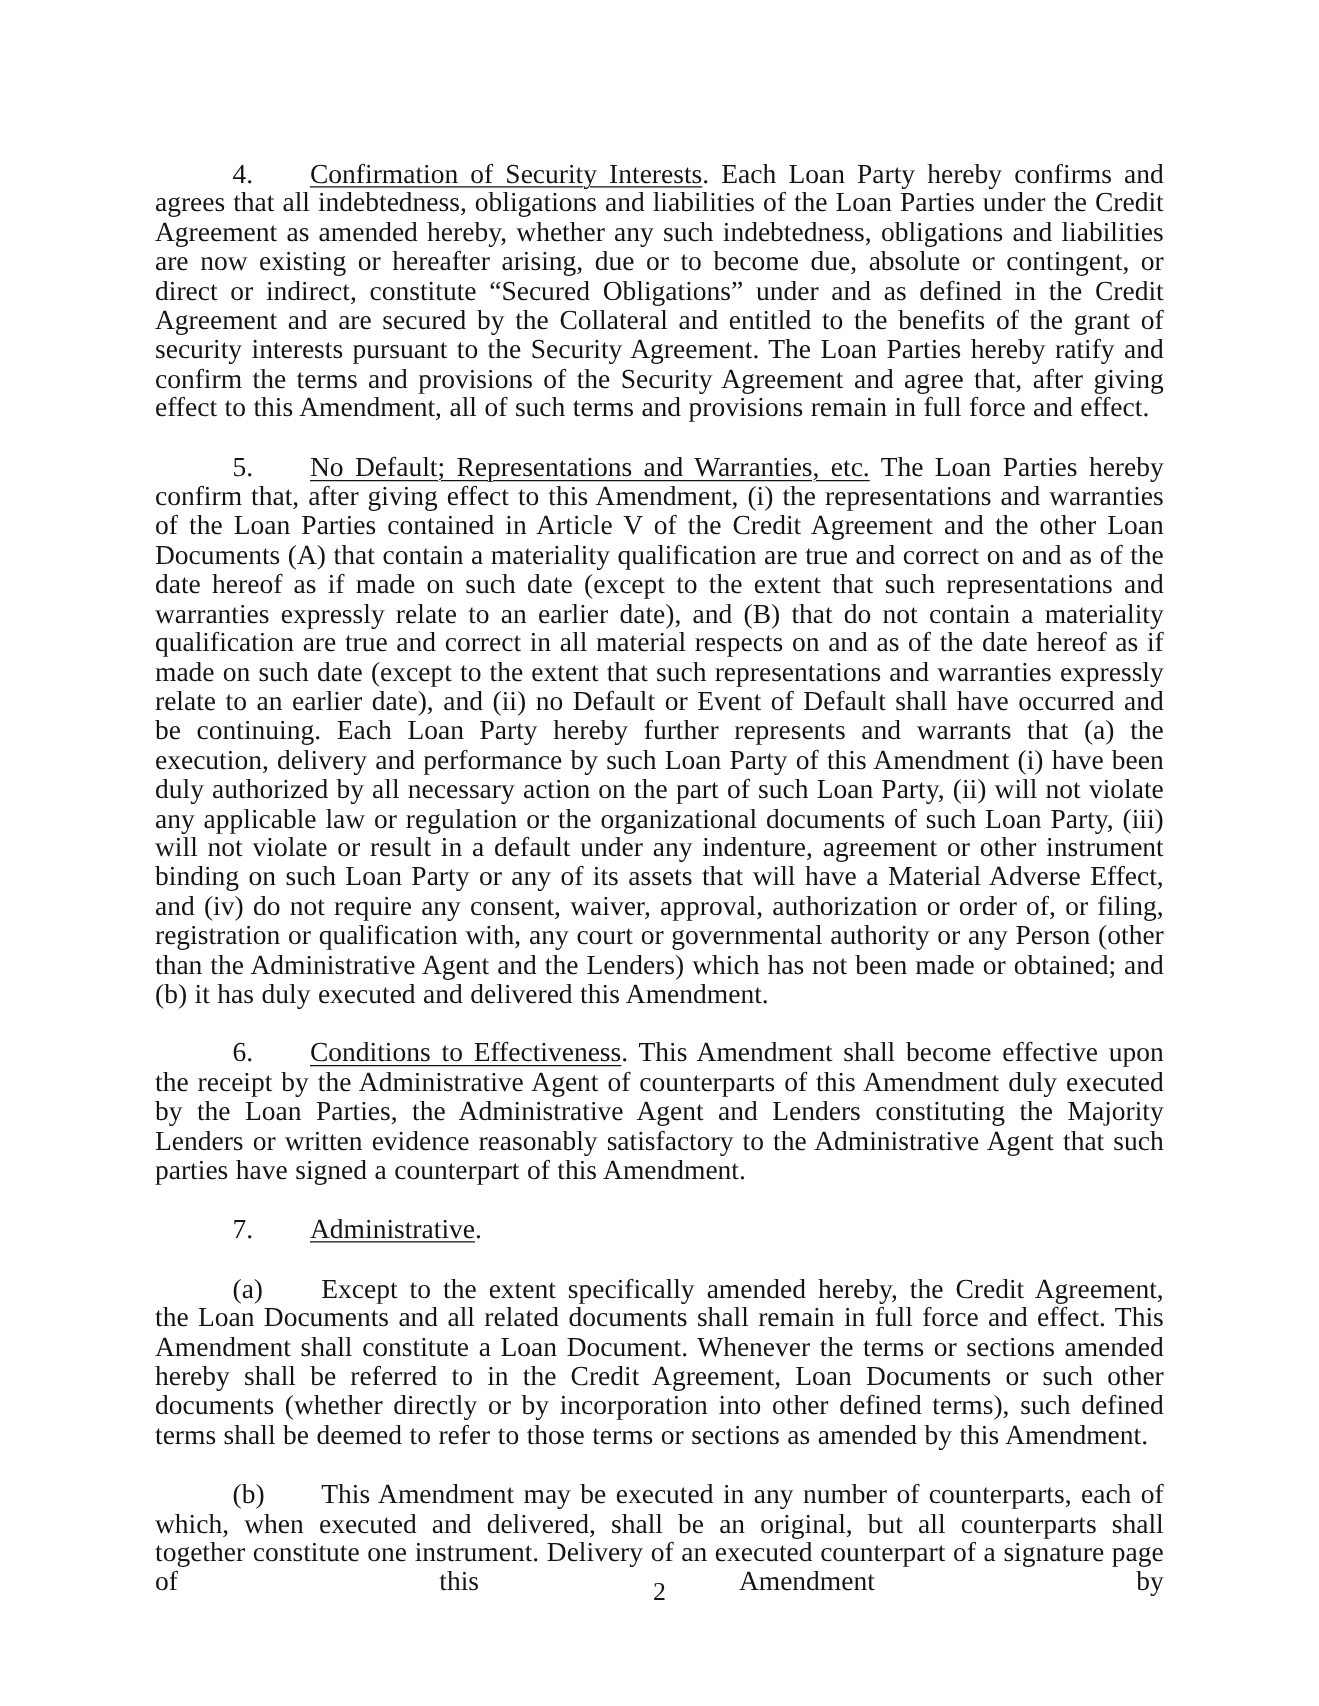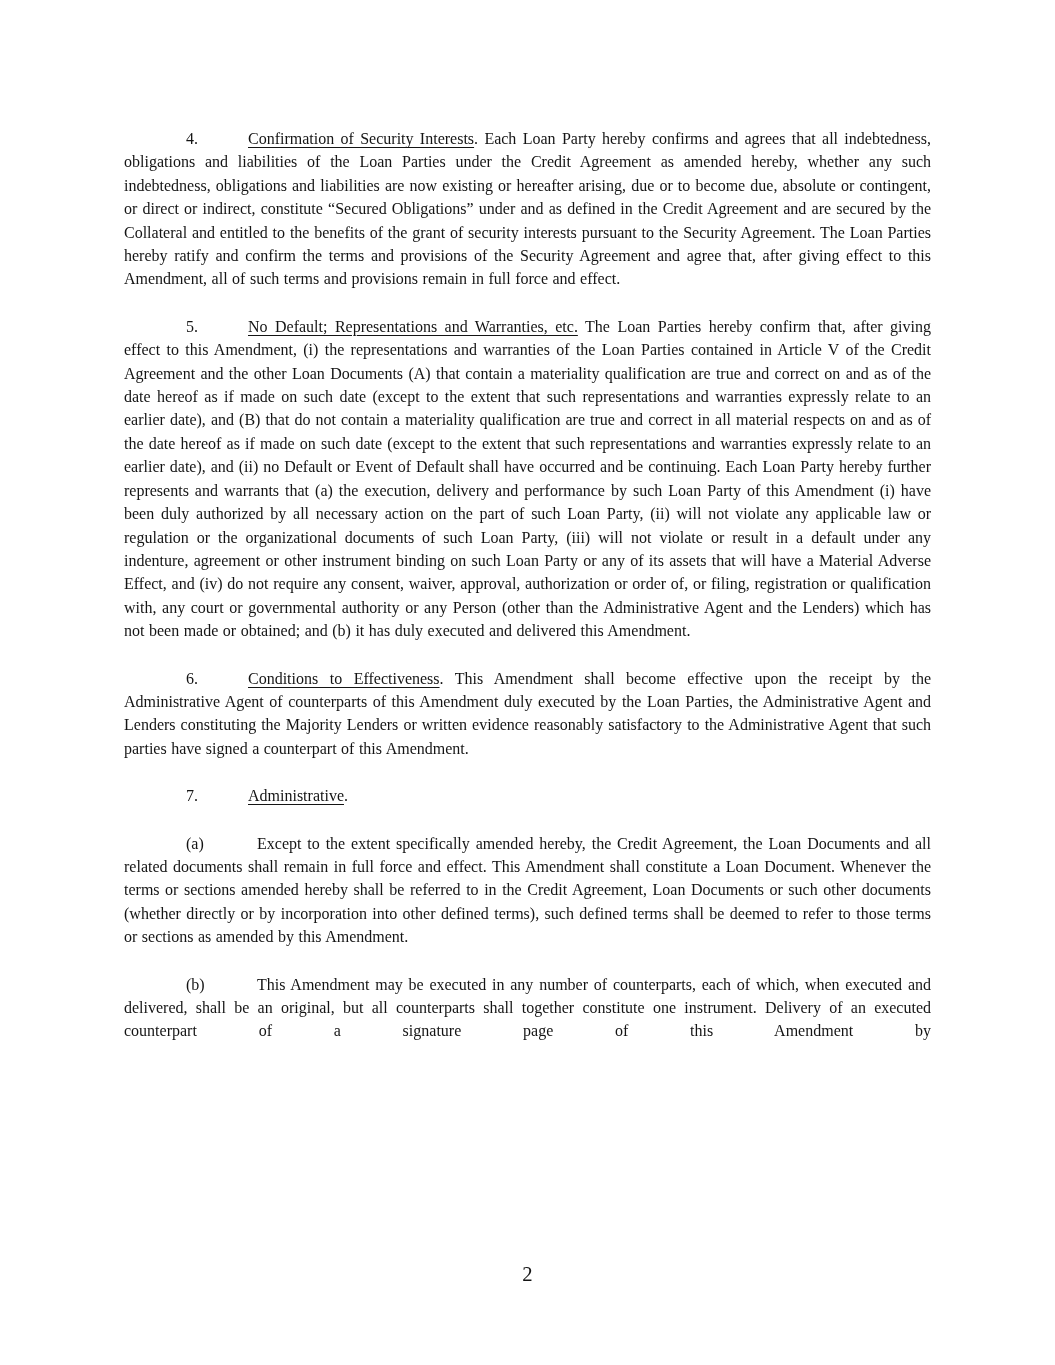--- a/index.html
+++ b/index.html
@@ -17,21 +17,21 @@
     color: #141414;
   }
   .content {
     position: absolute;
     left: 124px;
     top: 127px;
     width: 807px;
   }
   p.para {
     margin: 0 0 24px 0;
-    font-size: 16px;
+    font-size: 22px;
     line-height: 23.4px;
     text-align: justify;
     text-indent: 62px;
     word-spacing: 0.5px;
   }
   p.para.cont {
     text-align-last: justify;
   }
   span.tab {
     display: inline-block;

